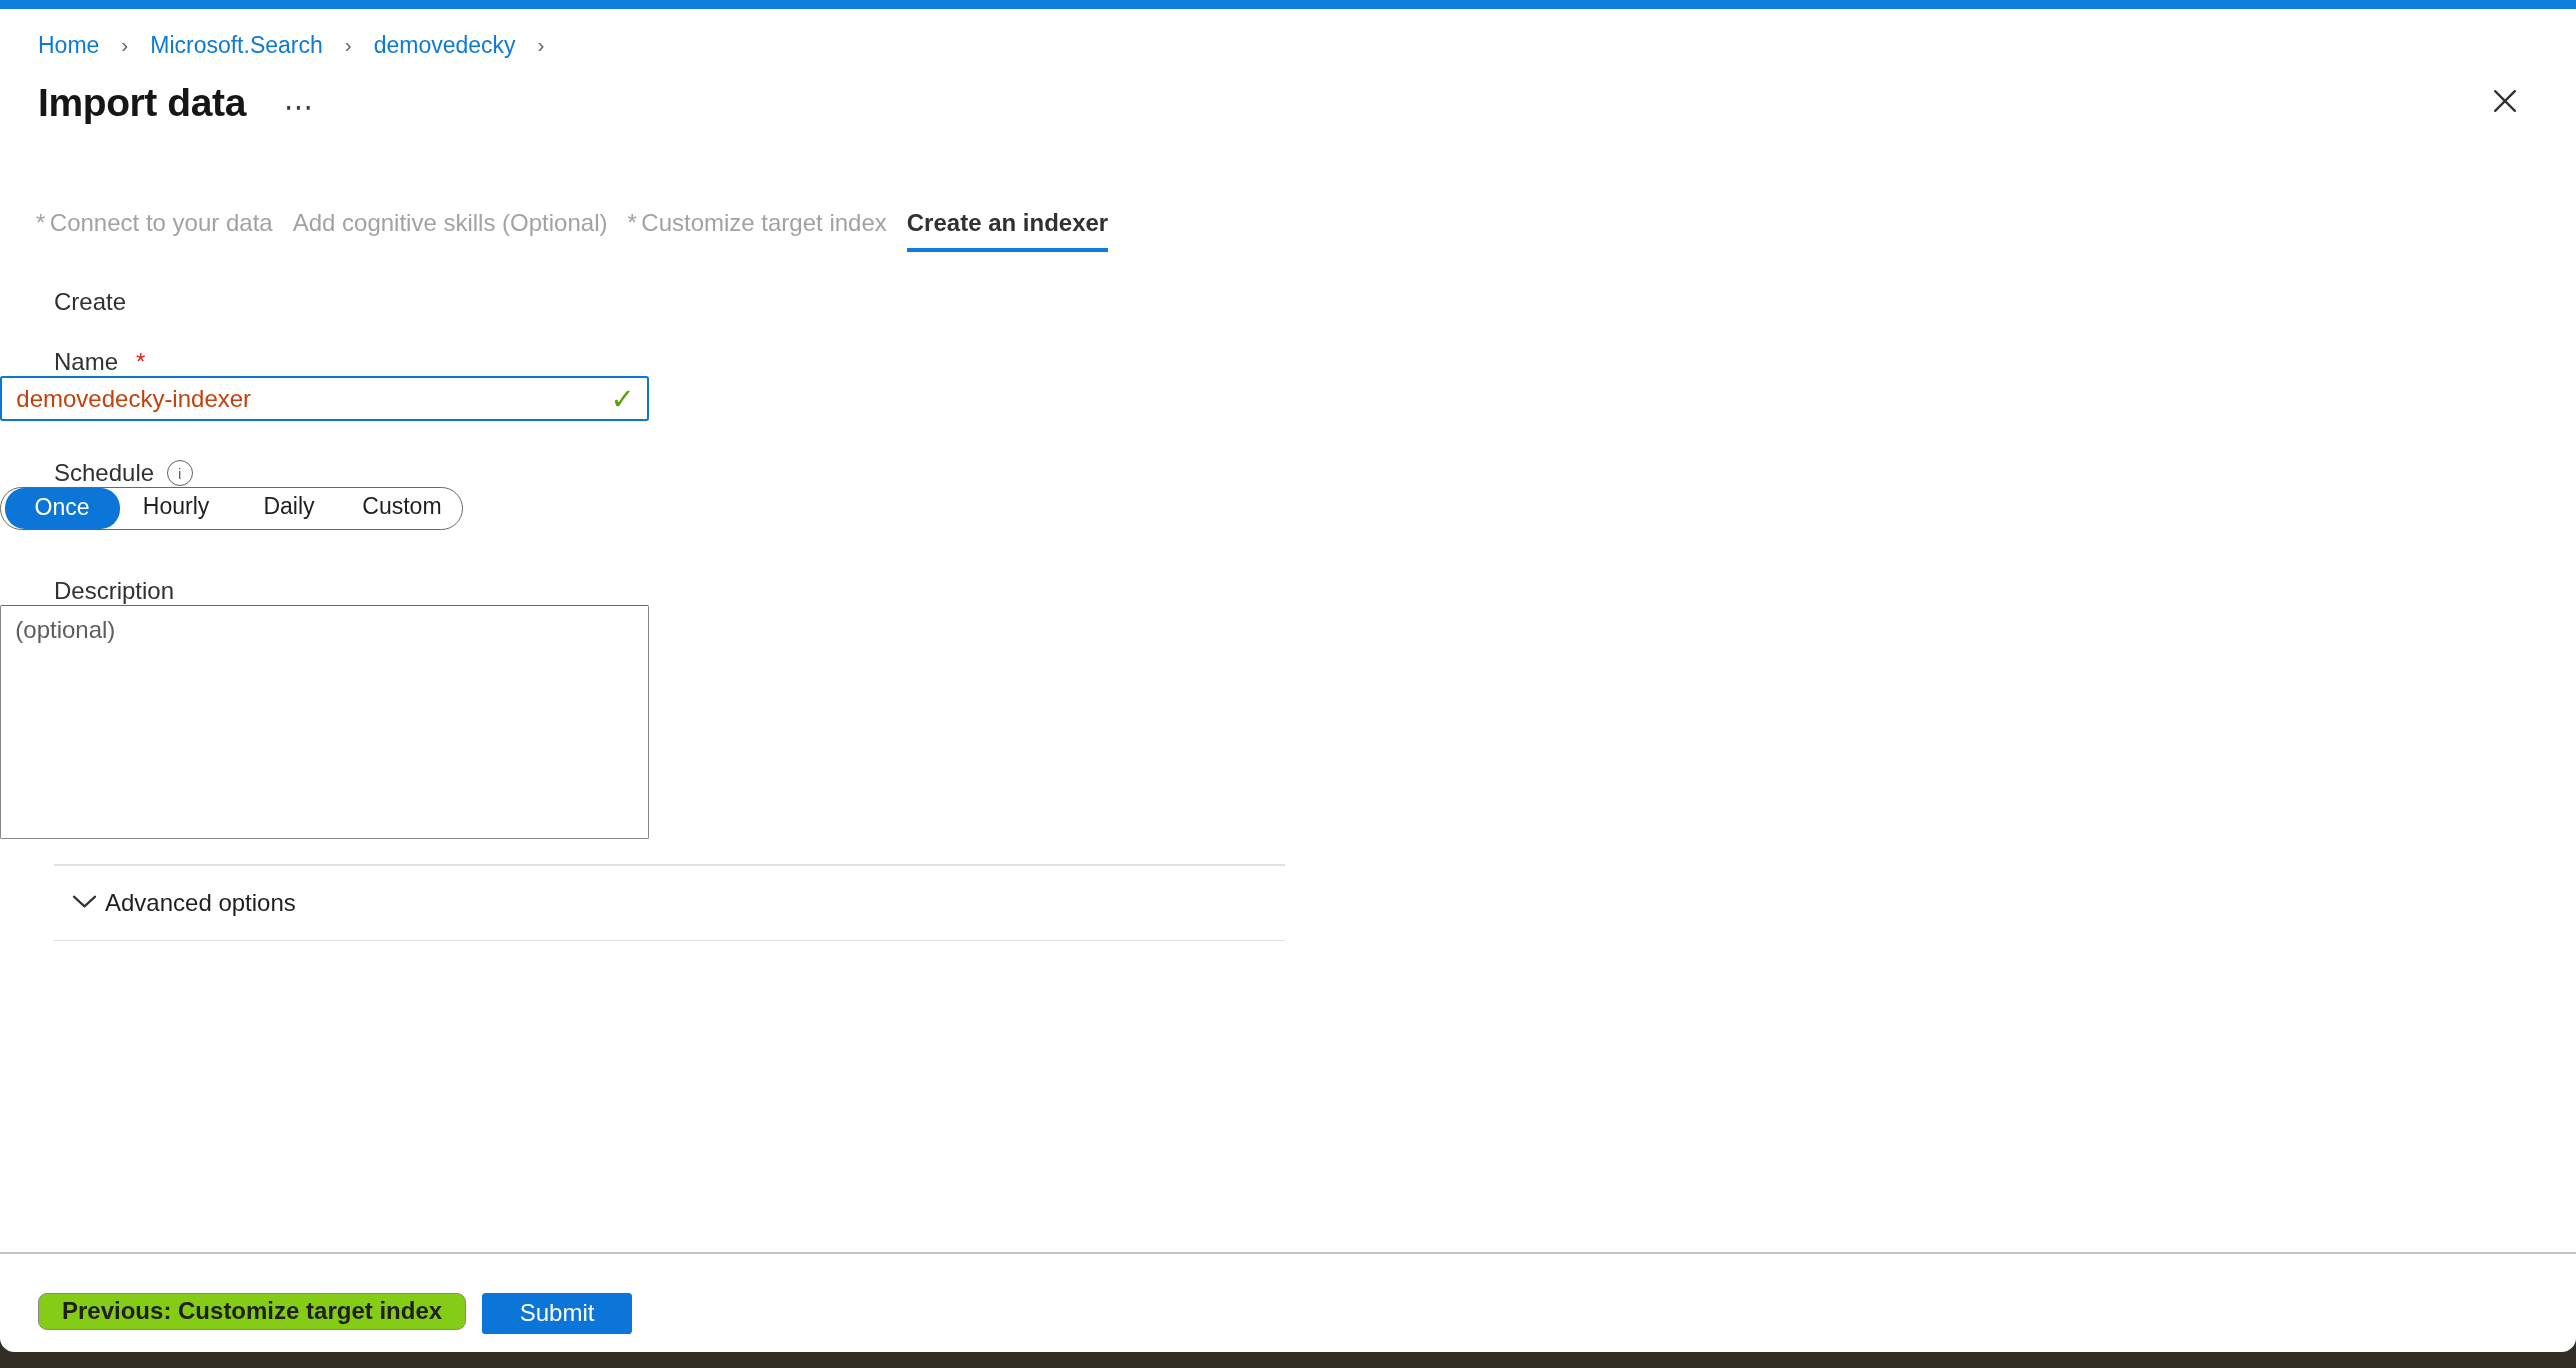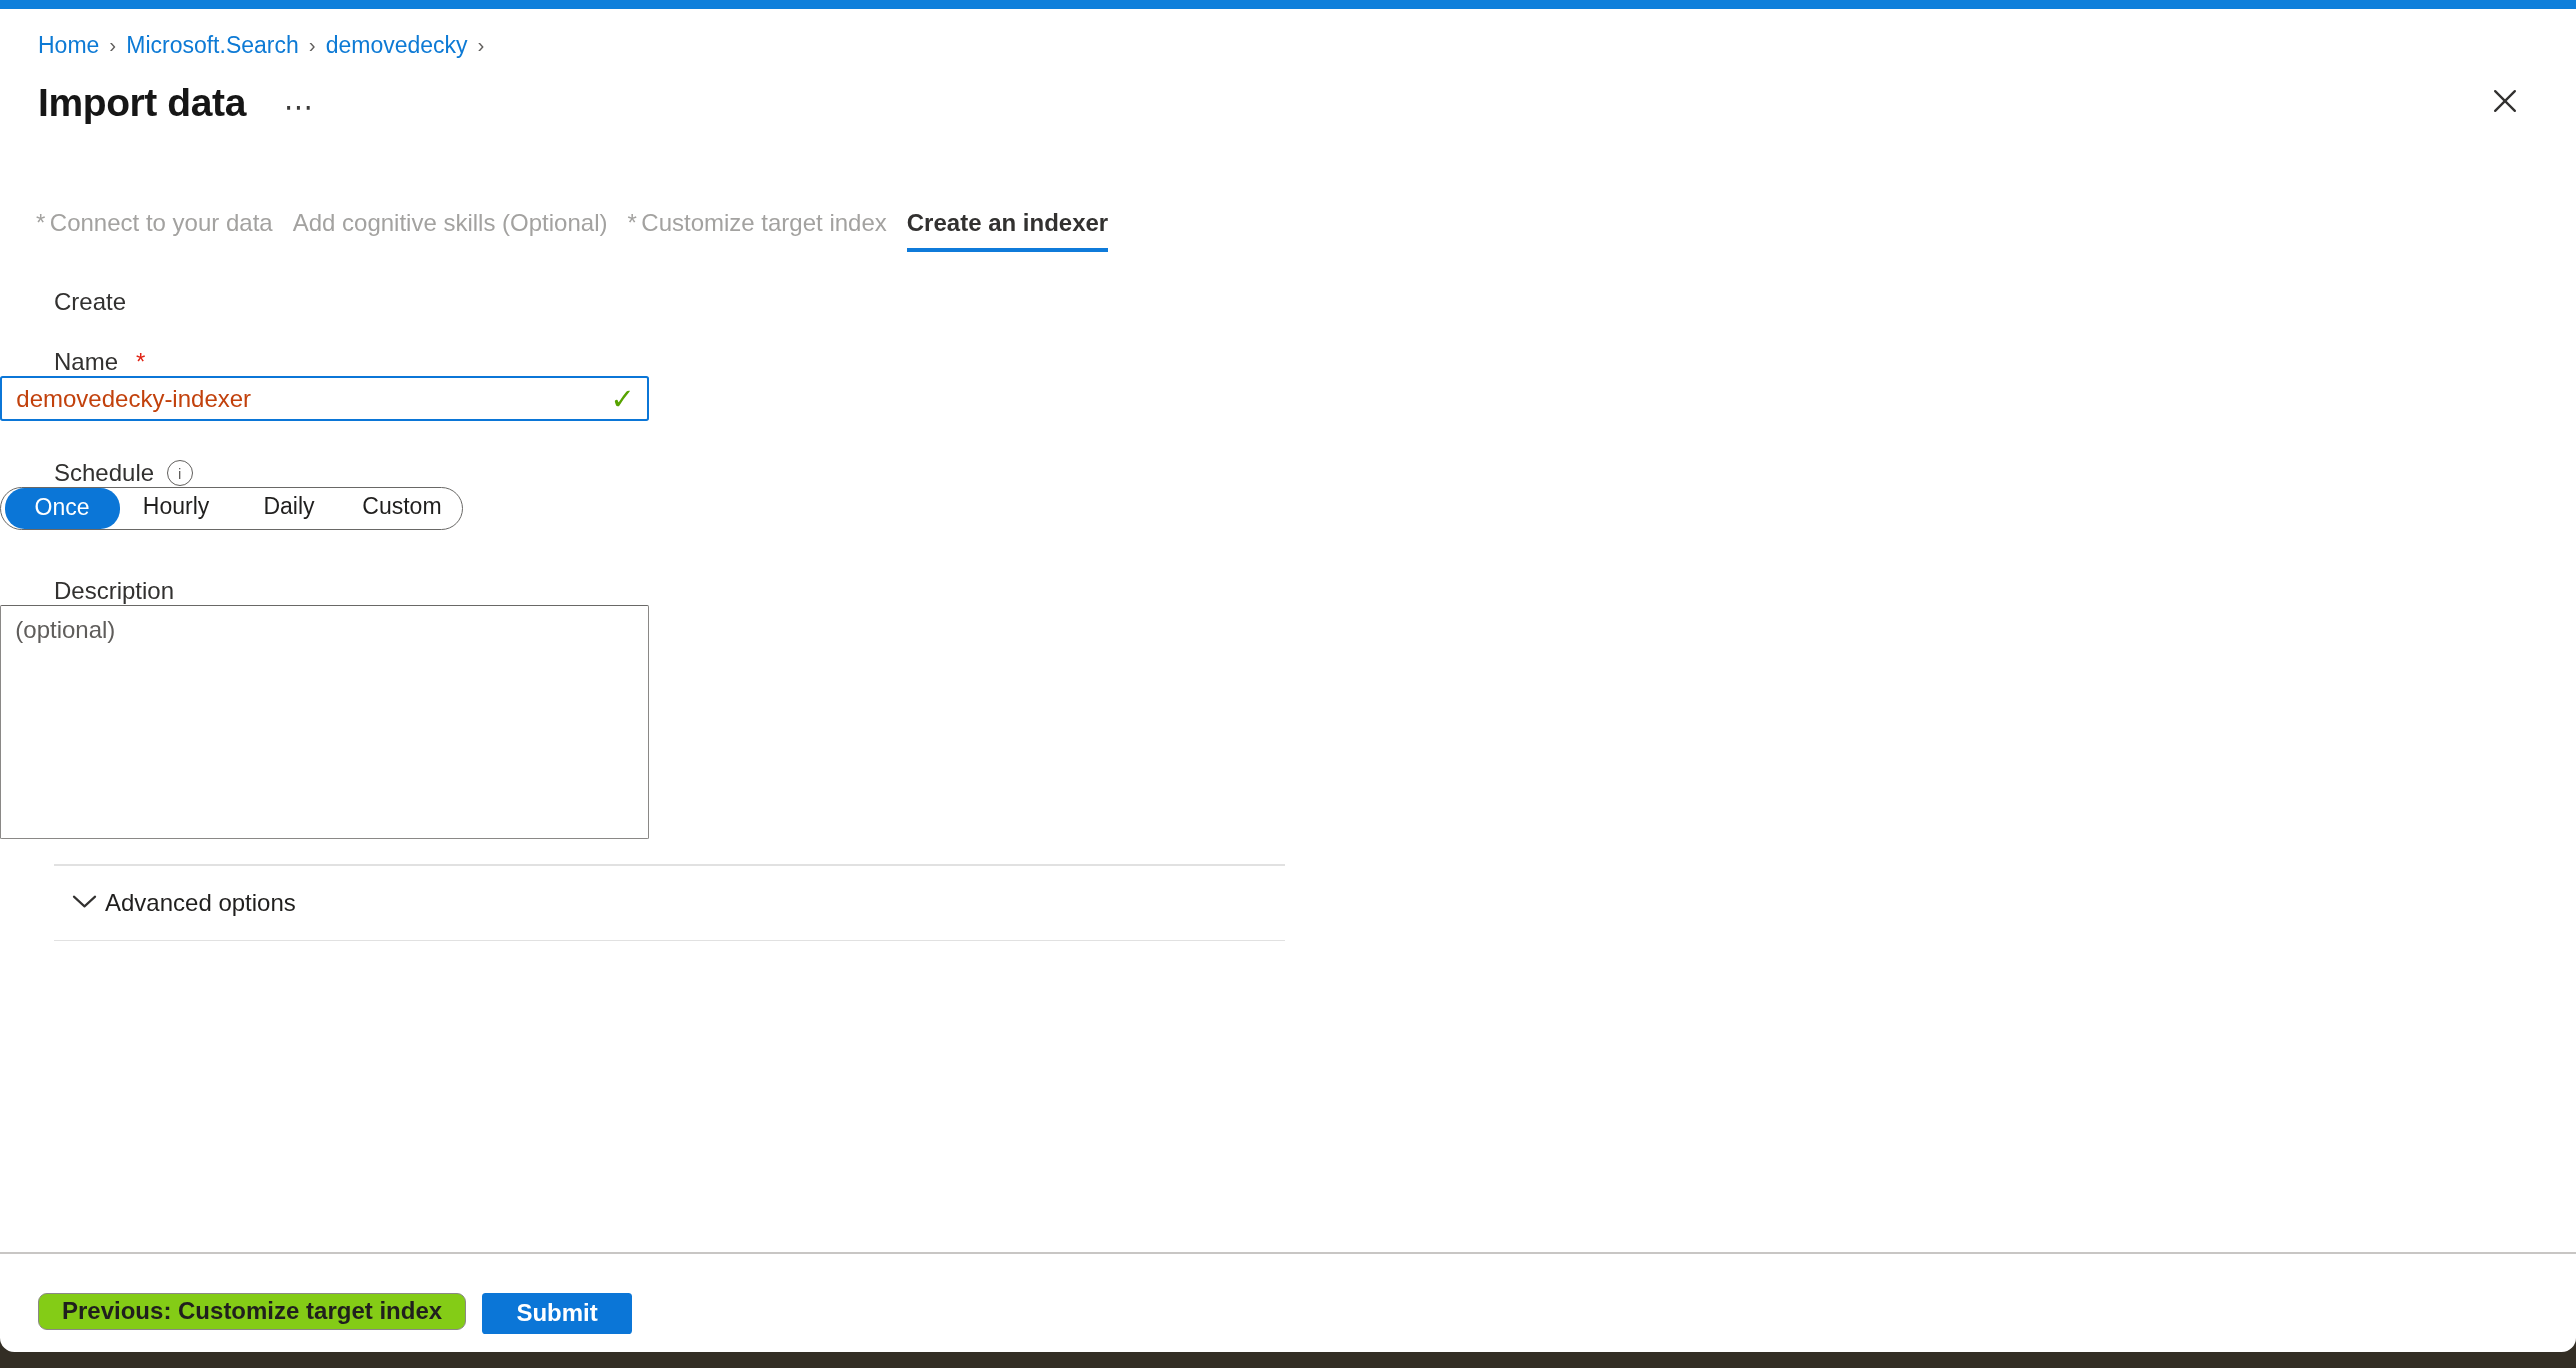--- a/index.html
+++ b/index.html
@@ -16,21 +16,21 @@
     position:absolute; top:0; left:0;
     width:2576px; height:1352px;
     background:#ffffff;
     border-radius:0 0 14.3px 14.3px;
     overflow:hidden;
   }
   .topbar { height:9px; width:100%; background:#0f7fdb; }
 
   
   .breadcrumb {
-    display:flex; align-items:center; gap:10px;
+    display:flex; align-items:center; gap:22px;
     margin:23px 0 0 38px;
     font-size:23px;
   }
   .crumb { color:#0d7ad5; cursor:pointer; }
   .crumb-sep { color:#605e5c; font-size:20.6px; transform:translateY(-0.9px); }
 
   
   .title-row { display:flex; align-items:center; margin:21.5px 0 0 38px; }
   .page-title { font-size:39px; font-weight:700; color:#161616; letter-spacing:-0.4px; }
   .more-btn { margin-left:38px; font-size:29px; color:#3b3a39; cursor:pointer; line-height:1; padding-top:9px; }
@@ -110,21 +110,21 @@
   .footer-buttons { display:flex; gap:16px; margin:39px 0 0 38px; }
   .btn-previous {
     height:37px; padding:0 23px;
     background:#84cc16; border:1.8px solid #8a8886; border-radius:9px;
     font-size:24px; font-weight:700; color:#201f1e;
     font-family:inherit; cursor:pointer;
   }
   .btn-submit {
     height:41px; min-width:150px; padding:0 30px;
     background:#0b76d7; border:none; border-radius:3.6px;
-    font-size:24px; font-weight:700; color:#ffffff;
+    font-size:24px; font-weight:400; color:#ffffff;
     font-family:inherit; cursor:pointer;
   }
 </style>
 </head>
 <body>
 
 <div class="window">
   <div class="topbar"></div>
 
   <div class="breadcrumb">

